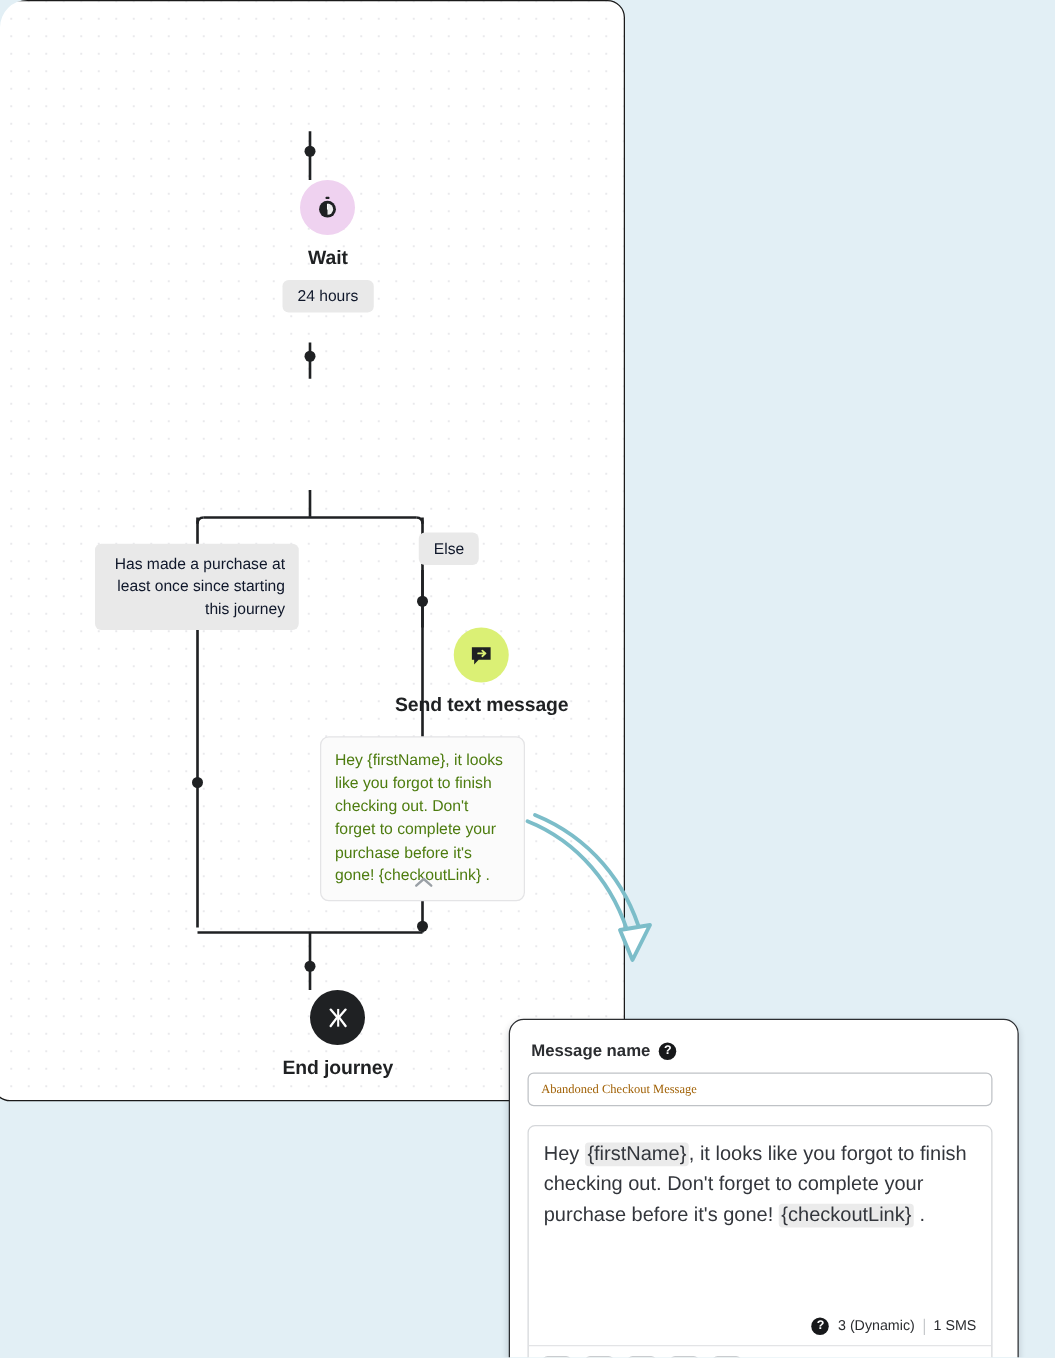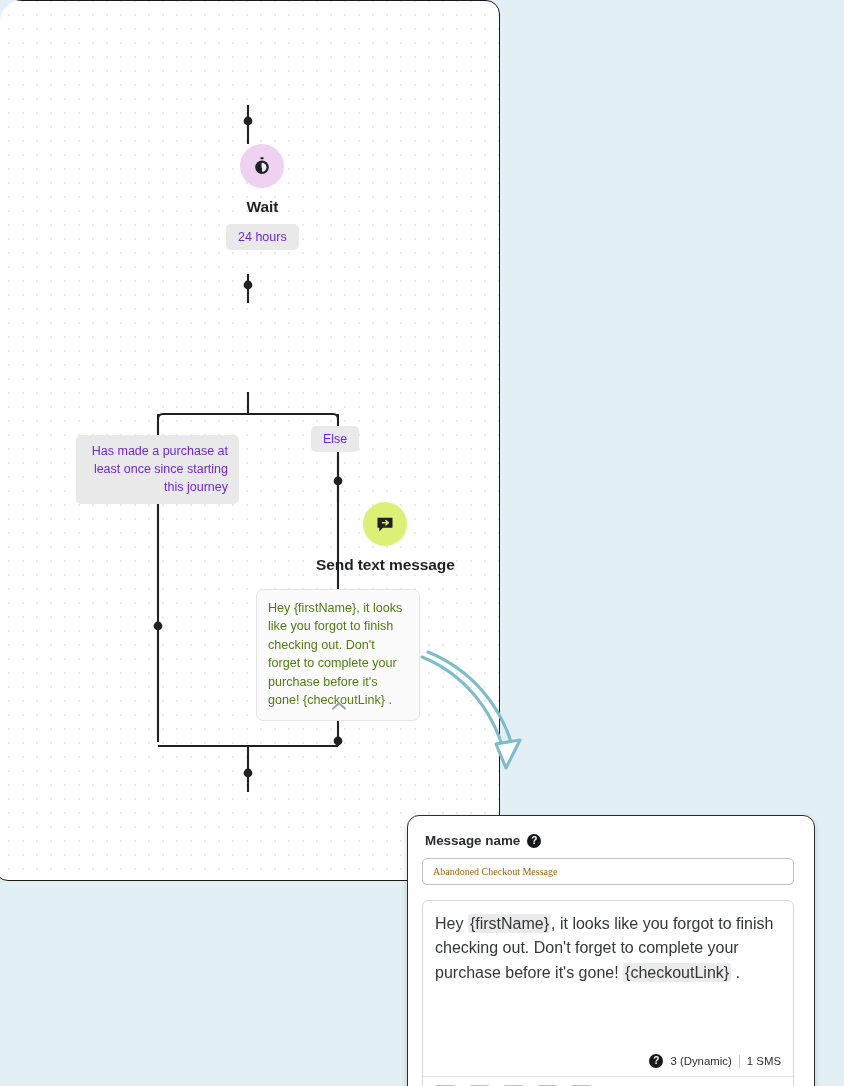--- a/index.html
+++ b/index.html
@@ -53,21 +53,21 @@
     margin-top: 10px;
     font-size: 15.5px;
     font-weight: 700;
     color: #1f2123;
     letter-spacing: -0.1px;
     white-space: nowrap;
   }
   .pill {
     margin-top: 8px;
     background: #e9e9e9;
-    color: #6d28d9;
+    color: #0f172a;
     font-size: 12.5px;
     padding: 6px 12px;
     border-radius: 5px;
     white-space: nowrap;
   }
   .pill.multiline {
     white-space: normal;
     text-align: right;
     line-height: 1.42;
     padding: 8px 11px;
@@ -250,39 +250,49 @@
           <path d="M12 8.2 A5.4 5.4 0 0 1 12 19 z" fill="#ffffff" opacity="0.92"></path>
           <rect x="11.5" y="8.6" width="1" height="5.4" fill="#ffffff"></rect>
         </svg>
       </div>
       <div class="node-label">Wait</div>
       <div class="pill">24 hours</div>
     </div>
 
 
     <div class="pill multiline" style="position:absolute; left:81px; top:426px; width:163px;">Has made a purchase at least once since starting this journey</div>
-    <div class="pill" style="position:absolute; left:316px; top:425px; margin-top:0;">Else</div>
+    <div class="pill" style="position:absolute; left:340px; top:425px; margin-top:0;">Else</div>
 
     <div class="node" style="left:321px; top:501px;">
       <div class="circle lime">
         <svg width="20" height="20" viewBox="0 0 24 24">
           <path d="M3 4.5h18v12H9.5L5.2 21v-4.5H3z" fill="#1f2123"></path>
           <path d="M9 10.5h6M13 7.8l3.1 2.7-3.1 2.7" stroke="#dbf075" stroke-width="1.7" fill="none" stroke-linecap="round" stroke-linejoin="round"></path>
         </svg>
       </div>
       <div class="node-label">Send text message</div>
     </div>
 
     <div class="msg-bubble">Hey {firstName}, it looks like you forgot to finish checking out. Don't forget to complete your purchase before it's gone! {checkoutLink} .</div>
     <div class="collapse-chevron">
       <svg width="18" height="12" viewBox="0 0 18 12">
         <path d="M3 8.5 L9 3.2 L15 8.5" stroke="#9aa0a6" stroke-width="1.9" fill="none" stroke-linecap="round" stroke-linejoin="round"></path>
       </svg>
     </div>
 
+    <div class="node" style="left:231px; top:791px;">
+      <div class="circle dark">
+        <svg width="21" height="21" viewBox="0 0 24 24">
+          <path d="M5.2 4.2 L11.3 11.1 L5.2 19.2" stroke="#ffffff" stroke-width="2.1" fill="none" stroke-linecap="round" stroke-linejoin="round"></path>
+          <path d="M18.8 4.2 L12.7 11.1 L18.8 19.2" stroke="#ffffff" stroke-width="2.1" fill="none" stroke-linecap="round" stroke-linejoin="round"></path>
+          <rect x="11.1" y="3.6" width="1.9" height="16.2" fill="#ffffff"></rect>
+        </svg>
+      </div>
+      <div class="node-label">End journey</div>
+    </div>
   </div>
 
   <svg class="pointer-arrow" viewBox="0 0 140 145">
     <g fill="none" stroke="#7cbdc9" stroke-width="3.1" stroke-linecap="round">
       <path d="M22 17 C62 33, 92 68, 104 112"></path>
       <path d="M28 12 C72 30, 101 66, 113 108"></path>
     </g>
     <path d="M96 104 L120 100 L106 128 Z" fill="#ffffff" stroke="#7cbdc9" stroke-width="3.1" stroke-linejoin="round"></path>
   </svg>
 

